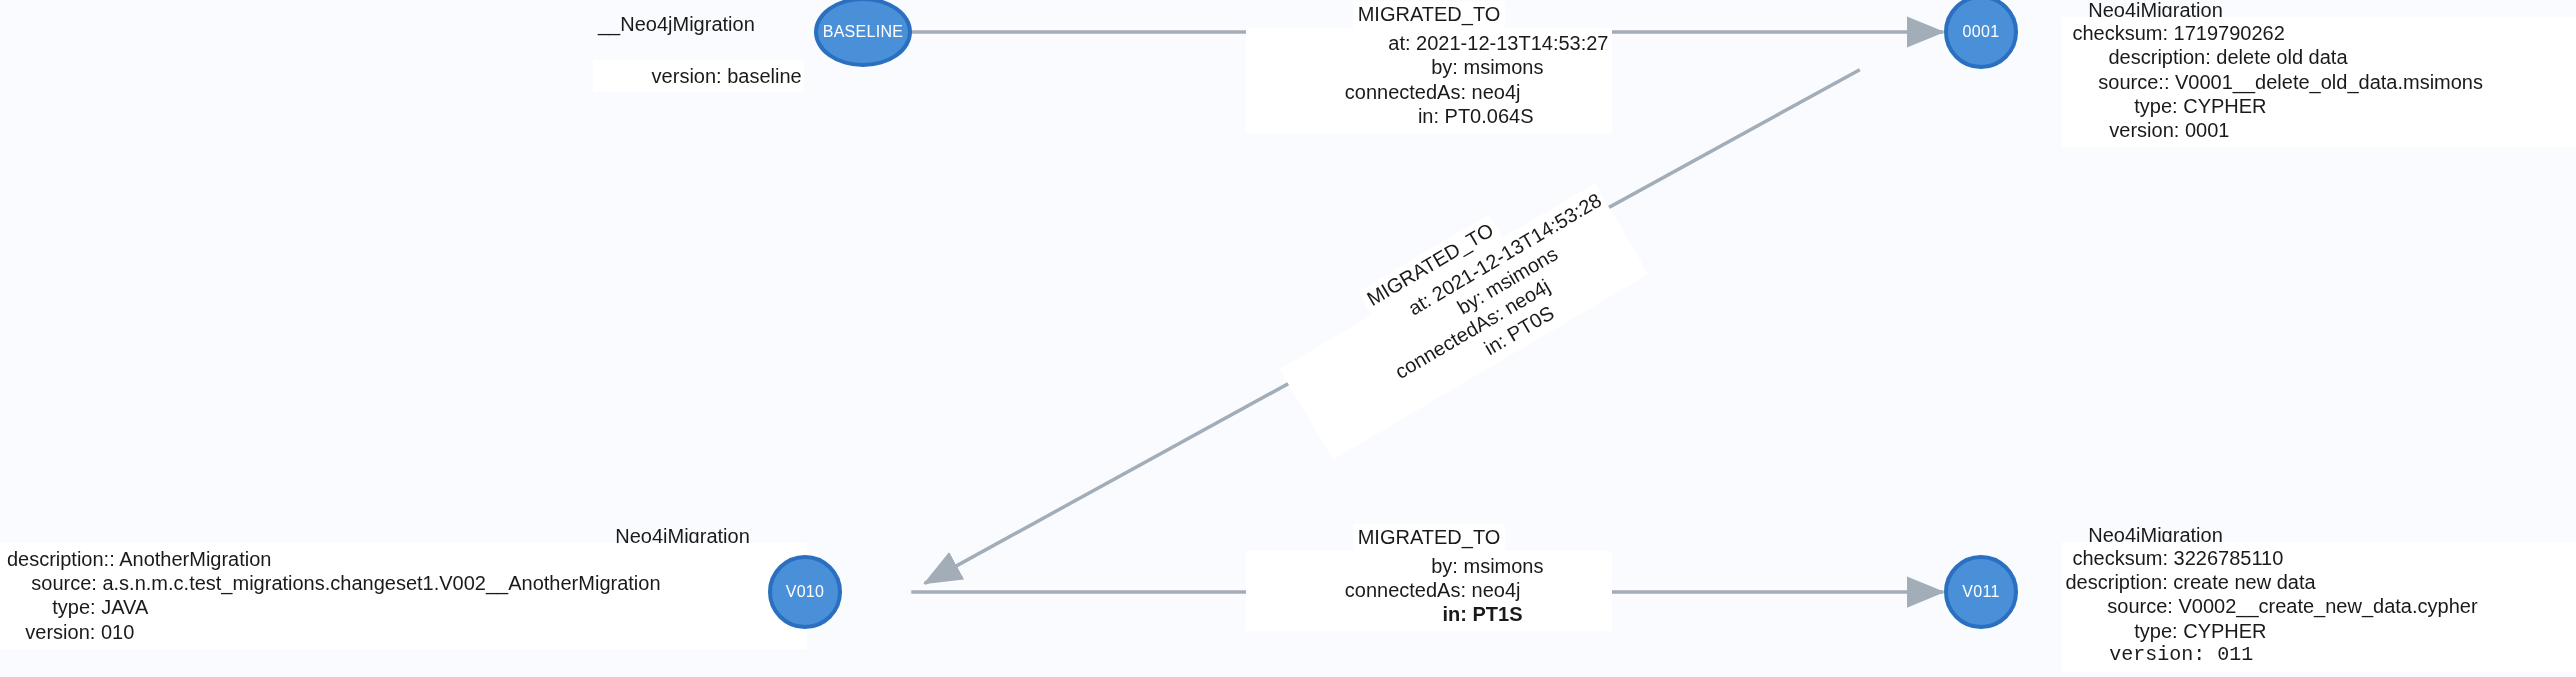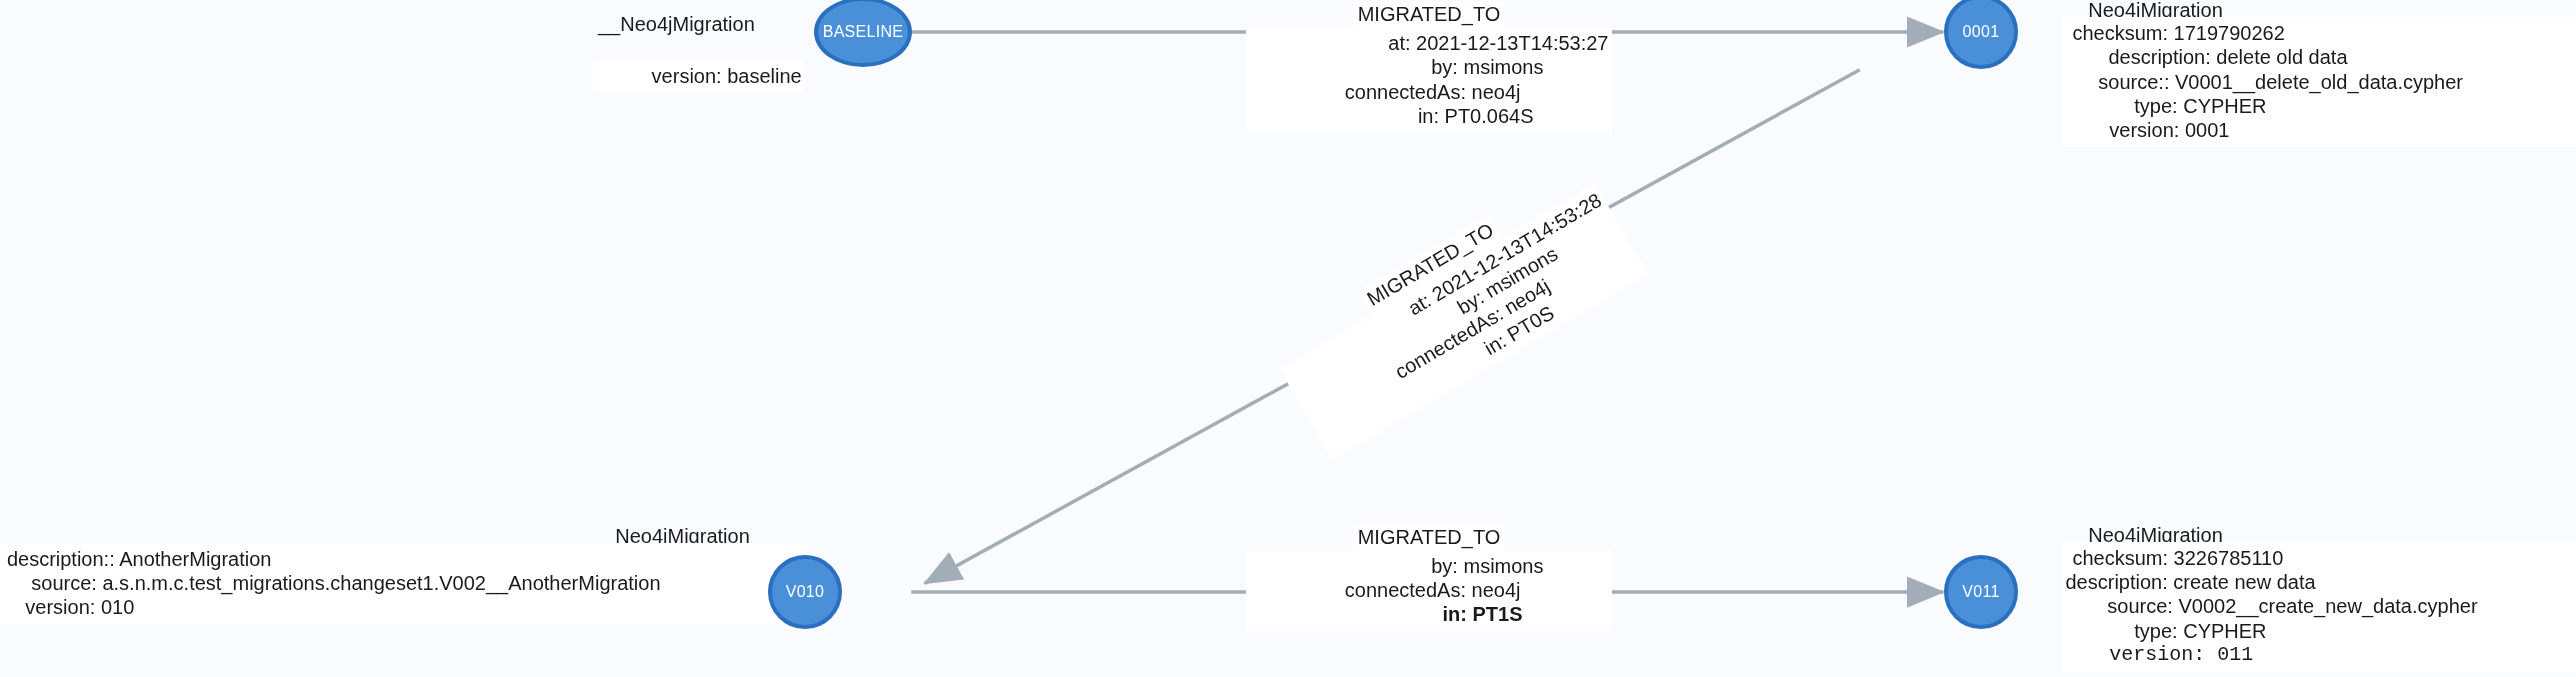--- a/index.html
+++ b/index.html
@@ -135,29 +135,30 @@
 
   <div class="node-label" style="left:598px; top:14px;">__Neo4jMigration</div>
   <div class="prop-box align-right" style="left:593px; top:28px; width:211px;margin-top:32px;">
     <div class="prop-line">version: baseline</div>
   </div>
 
   <div class="node-label" style="left:2066px; top:0px;">__Neo4jMigration</div>
   <div class="prop-box align-left" style="left:2062px; top:17.4px; width:514px;">
     <div class="prop-line" style="padding-left:8.1px;">checksum: 1719790262</div>
     <div class="prop-line" style="padding-left:1.2px;margin-left:43px;">description: delete old data</div>
-    <div class="prop-line" style="padding-left:34px;">source:: V0001__delete_old_data.cypher</div>
+    <div class="prop-line" style="padding-left:34px;">source:: V0001__delete_old_data.msimons</div>
     <div class="prop-line" style="padding-left:70px;">type: CYPHER</div>
     <div class="prop-line" style="padding-left:45px;">version: 0001</div>
   </div>
 
   <div class="node-label" style="left:593px; top:526px;">__Neo4jMigration</div>
   <div class="prop-box align-left" style="left:0px; top:543px; width:807px;">
     <div class="prop-line" style="padding-left:4.6px;">description:: AnotherMigration</div>
     <div class="prop-line" style="padding-left:29px;">source: a.s.n.m.c.test_migrations.changeset1.V002__AnotherMigration</div>
+    <div class="prop-line" style="padding-left:50px;">type: JAVA</div>
     <div class="prop-line" style="padding-left:23px;">version: 010</div>
   </div>
 
   <div class="node-label" style="left:2066px; top:525px;">__Neo4jMigration</div>
   <div class="prop-box align-left" style="left:2062px; top:542px; width:514px;">
     <div class="prop-line" style="padding-left:8.1px;">checksum: 3226785110</div>
     <div class="prop-line" style="padding-left:1.2px;">description: create new data</div>
     <div class="prop-line" style="padding-left:43px;">source: V0002__create_new_data.cypher</div>
     <div class="prop-line" style="padding-left:70px;">type: CYPHER</div>
     <div class="prop-line" style="padding-left:45px;font-family:Liberation Mono, monospace;">version: 011</div>

